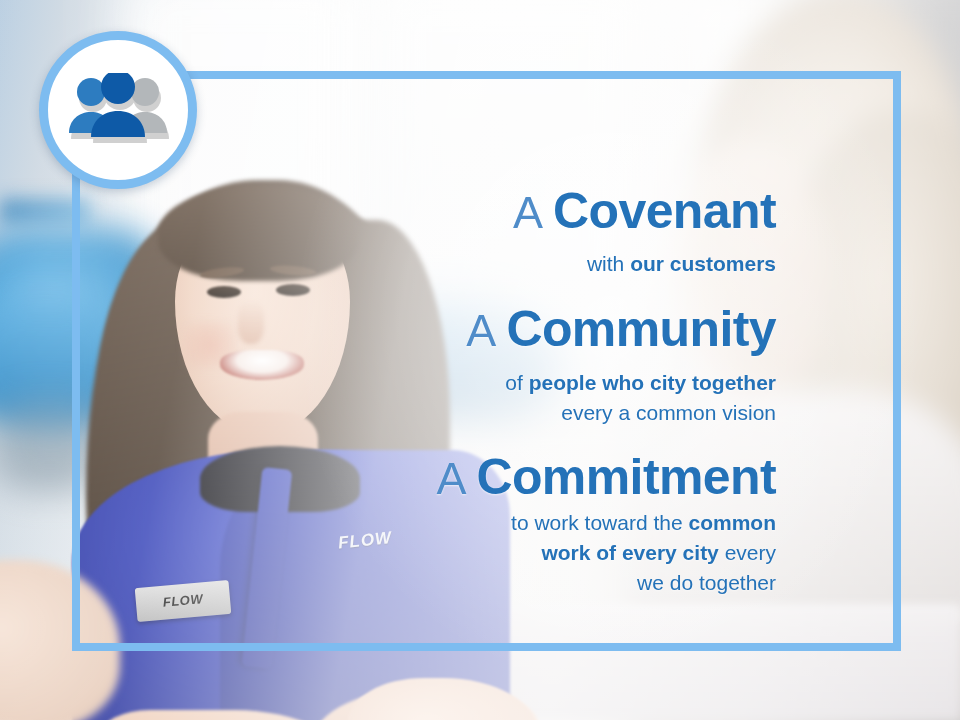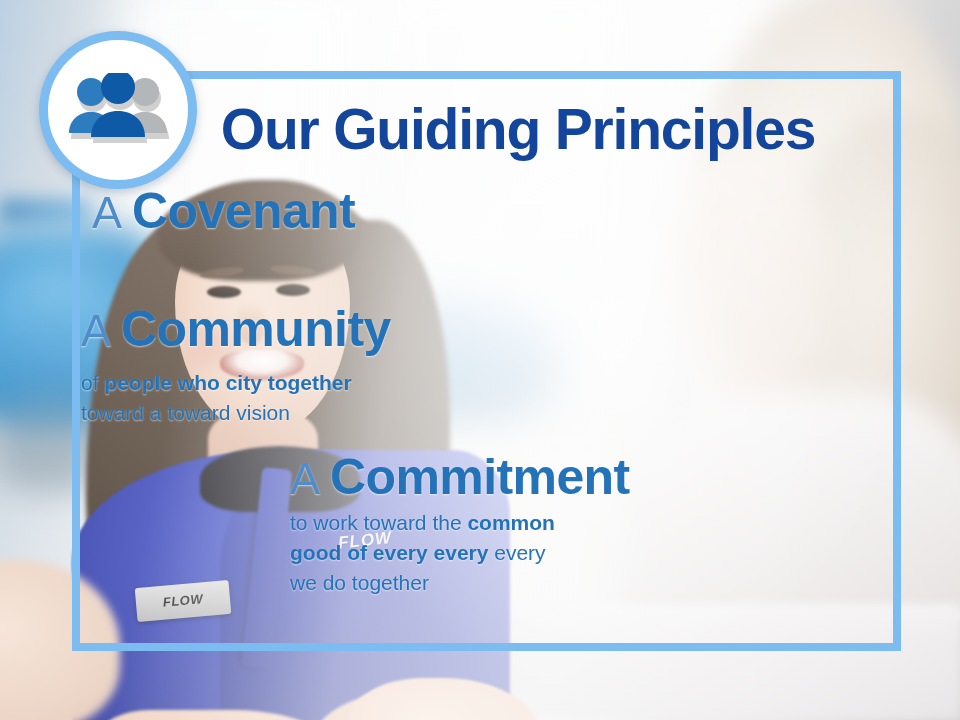--- a/index.html
+++ b/index.html
@@ -169,21 +169,21 @@
     box-shadow:0 3px 10px rgba(40,70,110,.25);}
   .badge svg{position:absolute;left:50%;top:50%;transform:translate(-50%,-50%);}
 
   
   .txt{position:absolute;inset:0;}
   .title{position:absolute;left:0;top:96px;width:960px;text-align:center;
     font-size:57px;font-weight:700;letter-spacing:-1.2px;
     color:var(--navy);text-shadow:0 1px 2px rgba(255,255,255,.7);}
   .title.shift{padding-left:76px;box-sizing:border-box;}
 
-  .block{position:absolute;width:776px;text-align:left;}
+  .block{position:absolute;width:776px;text-align:right;}
   .head{font-size:0;white-space:nowrap;text-shadow:0 1px 2px rgba(255,255,255,.65);}
   .head .art{font-size:45px;font-weight:400;color:var(--lightblue);letter-spacing:0;}
   .head .word{font-size:50px;font-weight:700;color:var(--blue);letter-spacing:-.6px;}
   .sub{font-size:21px;line-height:30px;color:var(--blue);font-weight:400;
     text-shadow:0 1px 2px rgba(255,255,255,.6);}
   .sub b{font-weight:700;}
 
   #b1{top:182px;padding-left:92px;box-sizing:border-box;}
   #b2{top:300px;padding-left:81px;box-sizing:border-box;}
   #b3{top:448px;padding-left:290px;box-sizing:border-box;}
@@ -271,35 +271,35 @@
       <circle cx="25" cy="19" r="14" fill="#2d7cc0"></circle>
       <path d="M3 60c0-13 10-21 22-21s22 8 22 21z" fill="#2d7cc0"></path>
       <circle cx="79" cy="19" r="14" fill="#b3b7ba"></circle>
       <path d="M57 60c0-13 10-21 22-21s22 8 22 21z" fill="#b3b7ba"></path>
       <circle cx="52" cy="14" r="17" fill="#0e5aa7"></circle>
       <path d="M25 64c0-16 12-26 27-26s27 10 27 26z" fill="#0e5aa7"></path>
     </svg>
   </div>
 
   <div class="txt">
-    <div class="title shift">Our Guiding Principles</div>
 
     <div class="block" id="b1">
       <div class="head">
         <span class="art">A </span><span class="word">Covenant</span>
       </div>
+      <div class="sub"><span>with </span><b>our customers</b></div>
     </div>
 
     <div class="block" id="b2">
       <div class="head">
         <span class="art">A </span><span class="word">Community</span>
       </div>
-      <div class="sub"><span>of </span><b>people who city together</b><br><span>toward a toward vision</span></div>
+      <div class="sub"><span>of </span><b>people who city together</b><br><span>every a common vision</span></div>
     </div>
 
     <div class="block" id="b3">
       <div class="head">
         <span class="art">A </span><span class="word">Commitment</span>
       </div>
-      <div class="sub"><span>to work toward the </span><b>common</b><br><b>good of every every</b><span> every</span><br><span>we do together</span></div>
+      <div class="sub"><span>to work toward the </span><b>common</b><br><b>work of every city</b><span> every</span><br><span>we do together</span></div>
     </div>
   </div>
 </div>
 
 </body></html>

